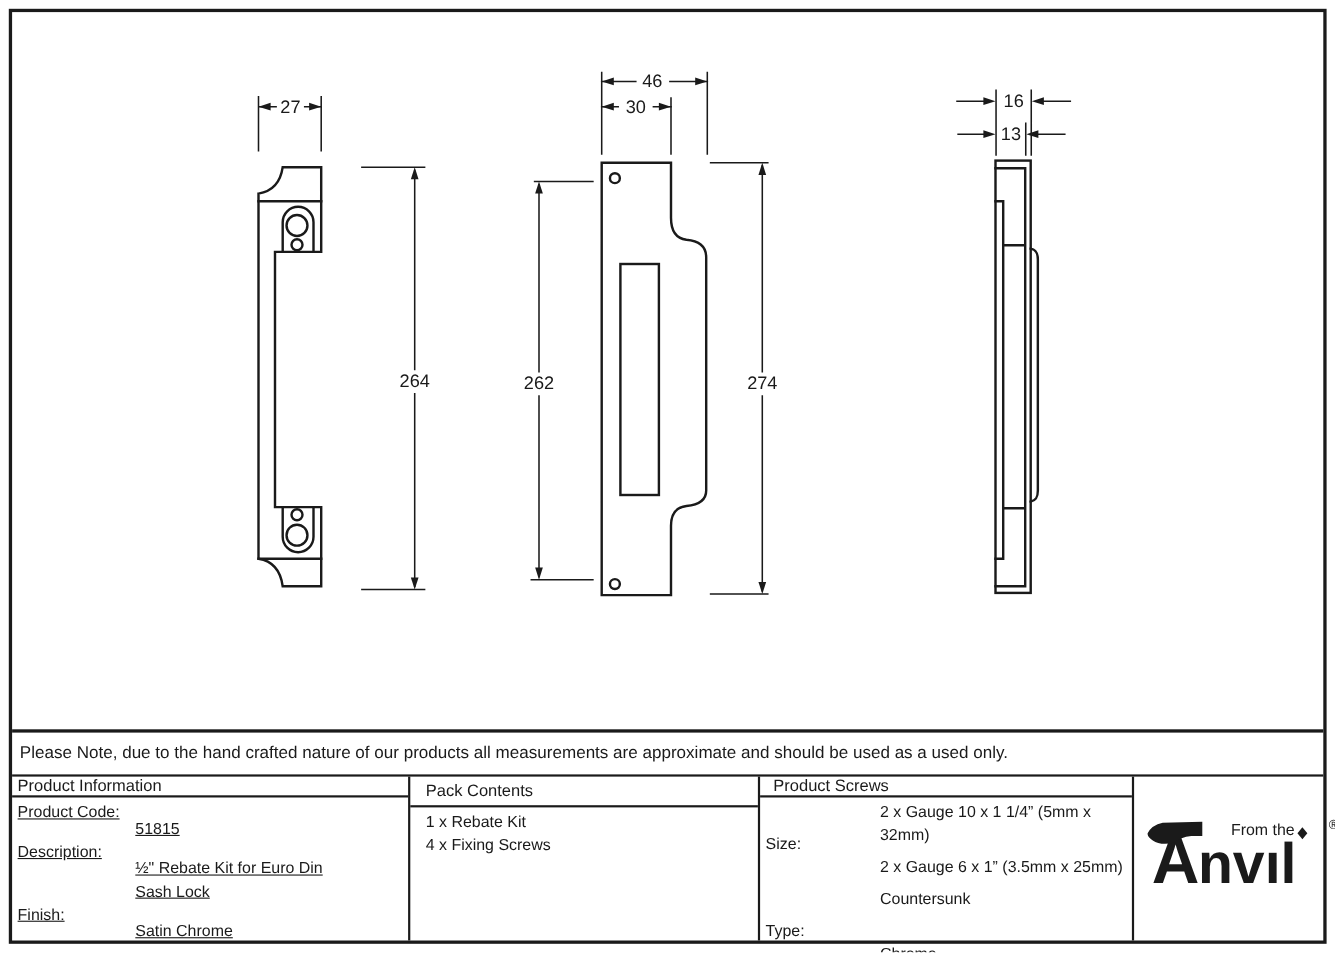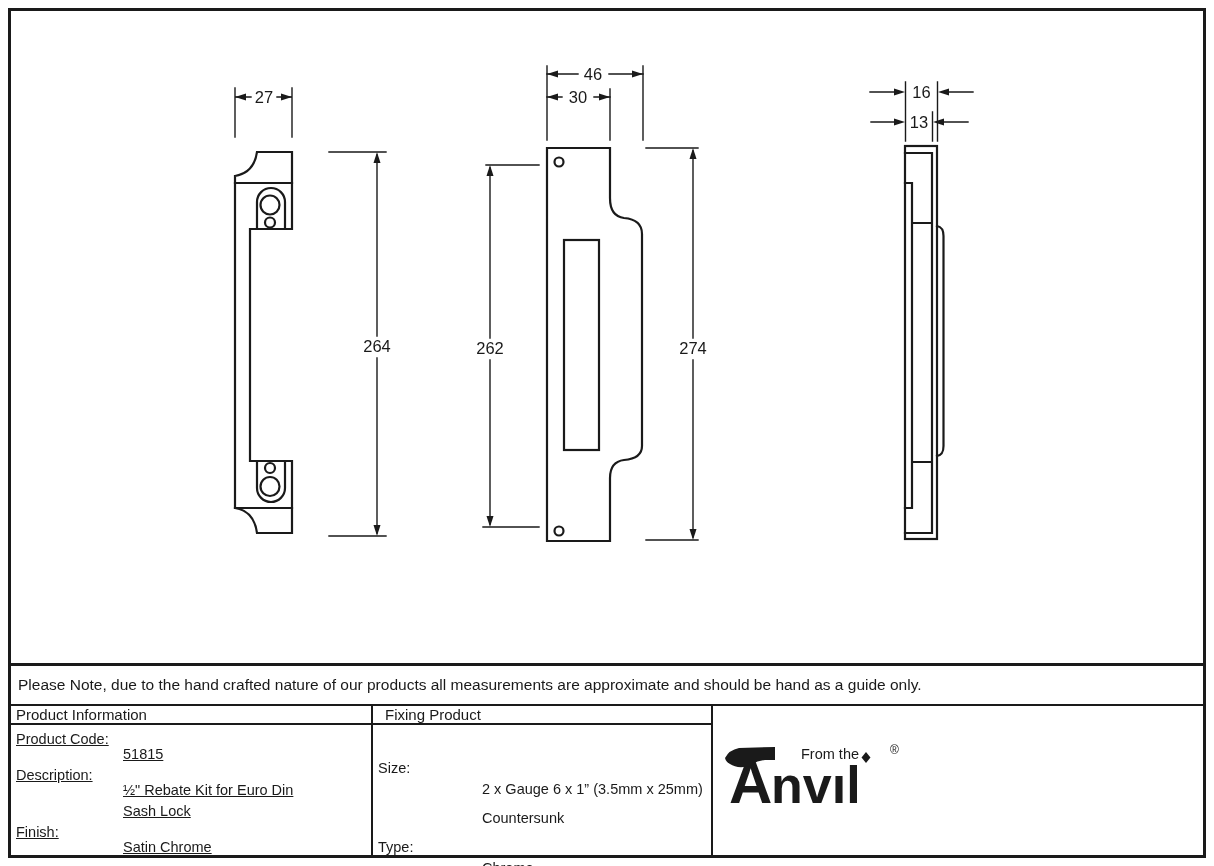--- a/index.html
+++ b/index.html
@@ -117,21 +117,21 @@
           <polygon points="905,122 894,118.5 894,125.5"></polygon>
           <polygon points="933,122 944,118.5 944,125.5"></polygon>
         </g>
         <text x="921.5" y="97.5" text-anchor="middle" font-size="16.5" fill="#1a1a1a" stroke="none">16</text>
         <text x="919" y="127.5" text-anchor="middle" font-size="16.5" fill="#1a1a1a" stroke="none">13</text>
       </g>
     </g>
   </svg>
 
   <div class="note-row">
-    <span>Please Note, due to the hand crafted nature of our products all measurements are approximate and should be hand as a guide only.</span>
+    <span>Please Note, due to the hand crafted nature of our products all measurements are approximate and should be used as a used only.</span>
   </div>
 
   <div class="spec-table">
 
     <div class="col col-product">
       <div class="col-header">
         <span>Product Information</span>
       </div>
       <div class="col-body">
         <div class="kv-row">
@@ -142,28 +142,38 @@
           <span class="kv-label">Description:</span>
           <span class="kv-value">½" Rebate Kit for Euro Din Sash Lock</span>
         </div>
         <div class="kv-row">
           <span class="kv-label">Finish:</span>
           <span class="kv-value">Satin Chrome</span>
         </div>
       </div>
     </div>
 
+    <div class="col col-pack">
+      <div class="col-header">
+        <span>Pack Contents</span>
+      </div>
+      <div class="col-body">
+        <div>1 x Rebate Kit</div>
+        <div>4 x Fixing Screws</div>
+      </div>
+    </div>
 
     <div class="col col-screws">
       <div class="col-header">
-        <span>Fixing Product</span>
+        <span>Product Screws</span>
       </div>
       <div class="col-body">
         <div class="kv-row">
           <span class="kv-label">Size:</span>
+          <span class="kv-value">2 x Gauge 10 x 1 1/4” (5mm x 32mm)</span>
         </div>
         <div class="kv-row">
           <span class="kv-label"></span>
           <span class="kv-value">2 x Gauge 6 x 1” (3.5mm x 25mm)</span>
         </div>
         <div class="kv-row">
           <span class="kv-label">Type:</span>
           <span class="kv-value">Countersunk</span>
         </div>
         <div class="kv-row">

